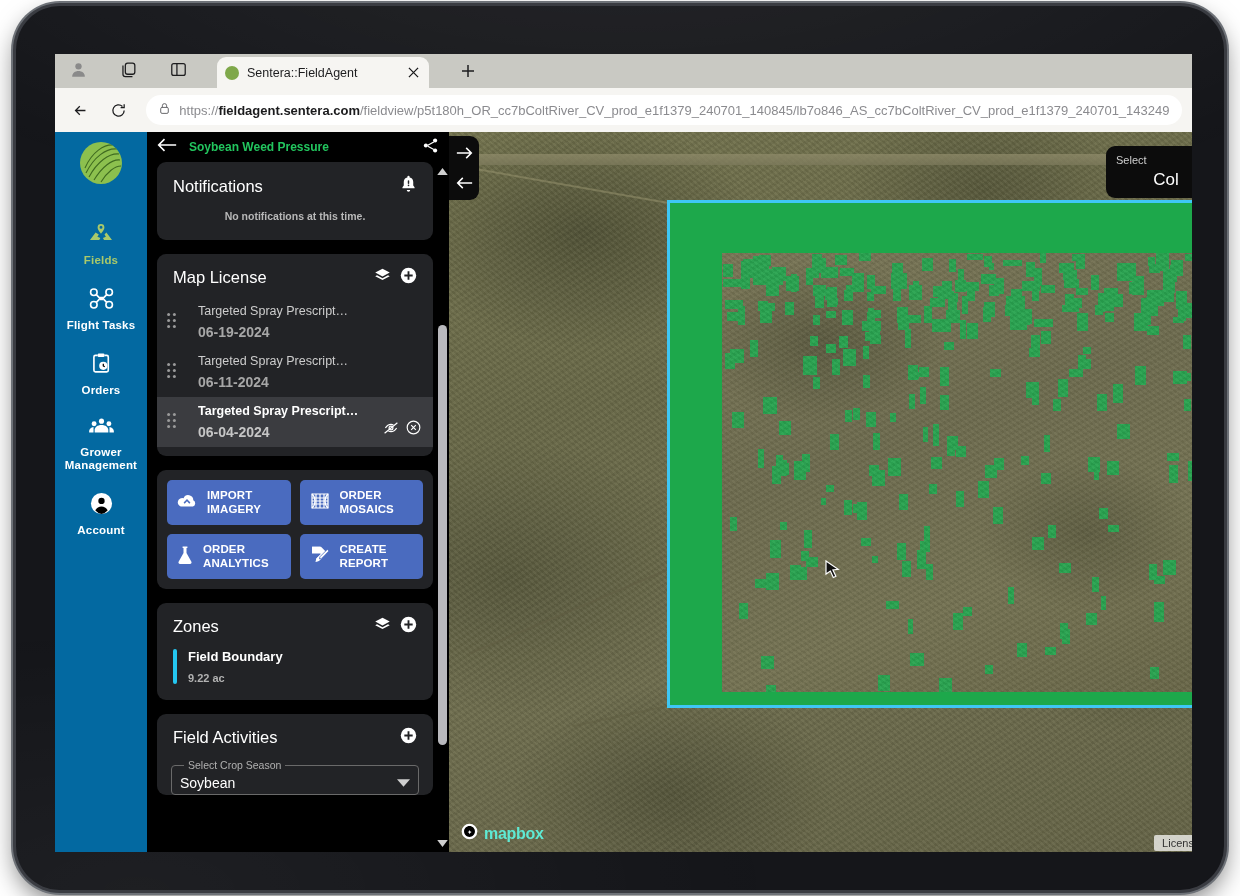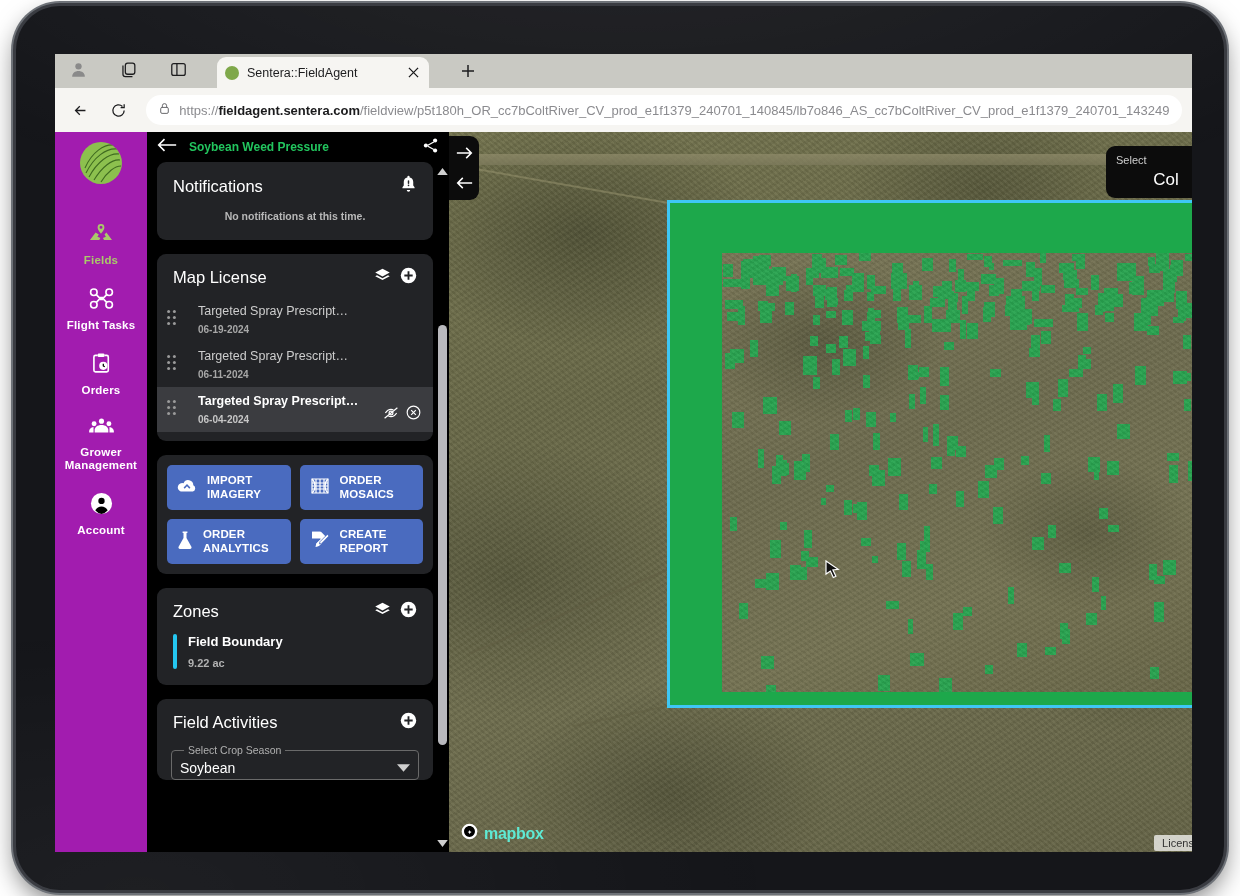--- a/index.html
+++ b/index.html
@@ -70,21 +70,21 @@
   .url-text b { color:#1b1b1d; font-weight:700; }
 
   
   .app {
     position:absolute; left:0; top:78px; width:1137px; height:720px;
     background:#000; display:flex;
   }
 
   
   .rail {
-    width:92px; flex:0 0 auto; background:#a21caf;
+    width:92px; flex:0 0 auto; background:#0369a1;
     display:flex; flex-direction:column; align-items:center;
     padding-top:10px; gap:0;
   }
   .logo {
     width:42px; height:42px; border-radius:50%;
     background:#8cc04e; margin-bottom:30px; position:relative; overflow:hidden;
   }
   .rail-item {
     width:92px; padding:9px 4px 11px; display:flex; flex-direction:column;
     align-items:center; gap:5px;
@@ -118,21 +118,21 @@
     display:flex; align-items:center; gap:22px; padding:7px 12px 7px 10px;
     position:relative;
   }
   .layer-row.sel { background:#3b3c40; }
   .layer-txt { flex:1 1 auto; min-width:0; }
   .layer-name {
     font-size:12.5px; color:#cdcdcd; white-space:nowrap;
     overflow:hidden; text-overflow:ellipsis;
   }
   .layer-row.sel .layer-name { color:#fff; font-weight:700; }
-  .layer-date { font-size:10px; font-weight:700; color:#a7a7a7; margin-top:6px; }
+  .layer-date { font-size:14px; font-weight:700; color:#a7a7a7; margin-top:6px; }
   .layer-row.sel .layer-date { color:#c6c6c6; }
   .row-icons { display:flex; align-items:center; gap:7px; align-self:flex-end; margin-bottom:1px; }
   .card-pad-b { height:9px; }
 
   
   .btngrid {
     background:#222326; border-radius:9px; padding:10px;
     display:grid; grid-template-columns:1fr 1fr; gap:9px;
   }
   .abtn {

